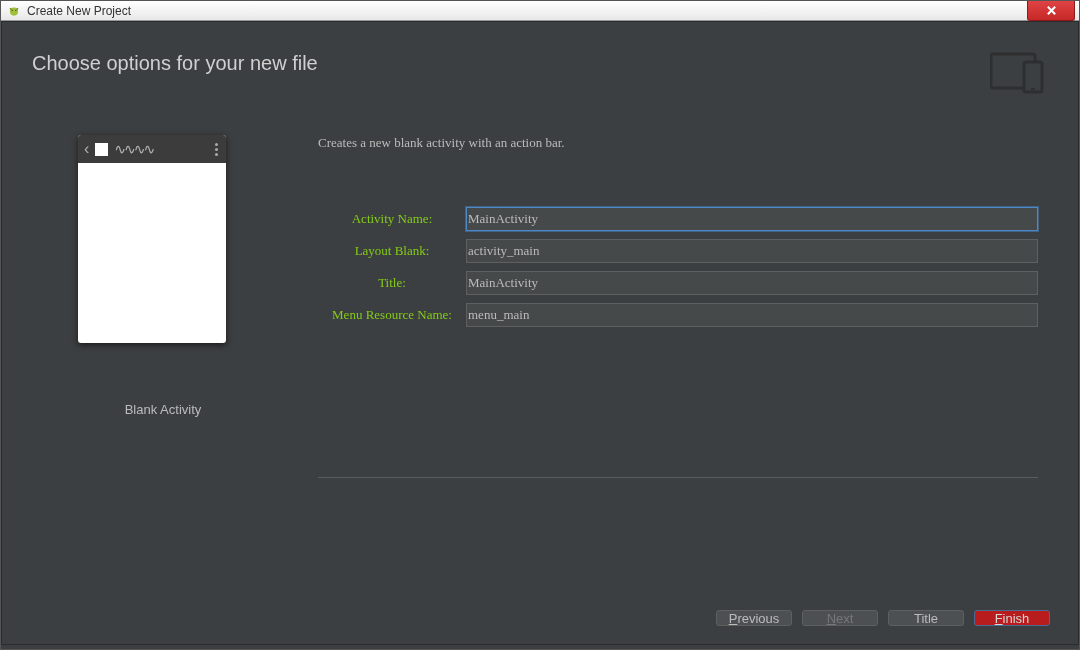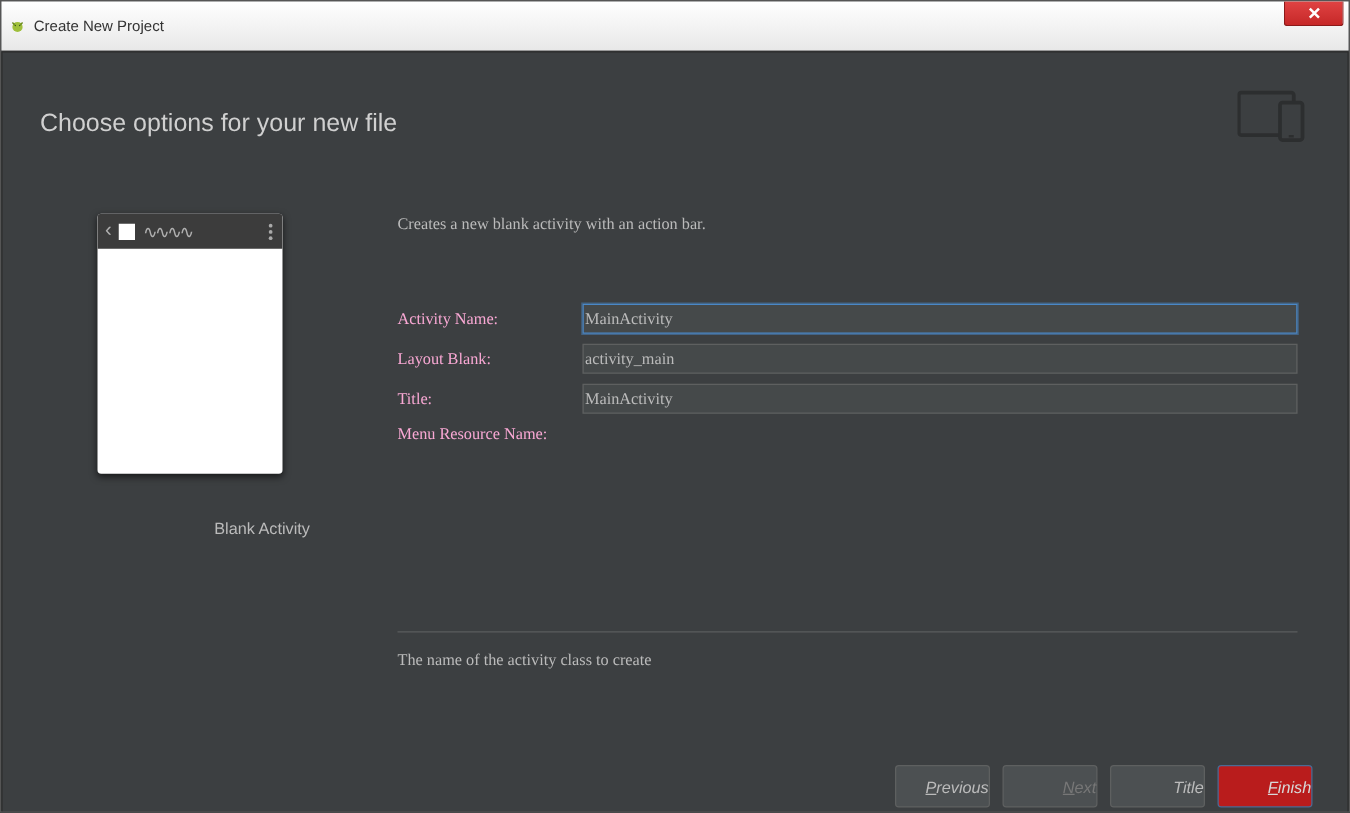--- a/index.html
+++ b/index.html
@@ -9,21 +9,21 @@
     background: #3c3f41;
     font-family: "Segoe UI", Tahoma, sans-serif;
     font-size: 13px;
     color: #bbbbbb;
     overflow: hidden;
     border: 1px solid #555;
   }
 
   
   .titlebar {
-    height: 40px;
+    height: 20px;
     background: linear-gradient(#ffffff, #e8e8e8);
     border-bottom: 1px solid #999;
     display: flex;
     align-items: center;
     padding-left: 6px;
     color: #333;
     font-size: 12px;
     position: relative;
   }
   .titlebar .app-icon {
@@ -52,21 +52,20 @@
     padding: 30px 40px 0 30px;
     background: #3c3f41;
     border: 1px solid #2b2b2b;
   }
 
   .heading {
     font-size: 20px;
     font-weight: normal;
     color: #d0d0d0;
     margin-bottom: 6px;
-    margin-top: 16px;
   }
 
   .header-icon {
     position: absolute;
     top: 30px;
     right: 28px;
     width: 60px; height: 44px;
   }
   .header-icon svg { width:60px; height:44px; }
 
@@ -110,37 +109,38 @@
     font-size: 14px;
     font-family: monospace;
   }
   .preview-bar .dots {
     display:flex; flex-direction:column; gap:2px; padding-right:2px;
   }
   .preview-bar .dots span {
     width:3px; height:3px; background:#aaa; border-radius:50%;
   }
   .preview-label {
-    text-align: right;
-    margin-top: 36px;
+    text-align: center;
+    margin-top: 59px;
     color: #bbbbbb;
     font-size: 13px;
   }
 
   
   .form-col { flex: 1; font-family: Liberation Serif, serif; }
   .desc { margin-bottom: 56px; color:#bbbbbb; }
   .form-row {
     display: flex;
     align-items: center;
     margin-bottom: 8px;
   }
   .form-row label {
     width: 148px;
-    color: #f9a8d4;
+    color: #84cc16;
+    text-align: center;
   }
   .text-input {
     flex: 1;
     height: 24px;
     background: #45494a;
     border: 1px solid #5e6060;
     color: #bbbbbb;
     padding: 0 1px;
     font-size: 13px;
     font-family: inherit;
@@ -162,29 +162,29 @@
   
   .footer {
     position: absolute;
     bottom: 18px;
     right: 28px;
     display: flex;
     gap: 10px;
   }
   .btn {
     width: 76px;
-    height: 34px;
+    height: 16px;
     background: #4c5052;
     border: 1px solid #5e6060;
     color: #bbbbbb;
     font-size: 13px;
     font-family: inherit;
     border-radius: 3px;
     cursor: pointer;
-    display:flex; align-items:center; justify-content:flex-end;font-style:italic;
+    display:flex; align-items:center; justify-content:center;
   }
   .btn:disabled {
     color: #777;
     cursor: default;
   }
   .btn.primary {
     background: #b91c1c;
     border-color: #4a6b94;
     color: #d8d8d8;
   }
@@ -249,24 +249,24 @@
       <div class="form-row">
         <label>Layout Blank:</label>
         <input class="text-input" value="activity_main" style="">
       </div>
       <div class="form-row">
         <label>Title:</label>
         <input class="text-input" value="MainActivity" style="">
       </div>
       <div class="form-row">
         <label>Menu Resource Name:</label>
+        <input class="text-input" value="menu_main" style="">
       </div>
 
       <hr class="hint-sep">
-      <div class="hint">The name of the activity class to create</div>
     </div>
   </div>
 
   <div class="footer">
     <button class="btn">
         <span><span class="mnemonic">P</span><span>revious</span></span>
       </button>
     <button class="btn" disabled="">
         <span><span class="mnemonic">N</span><span>ext</span></span>
       </button>

